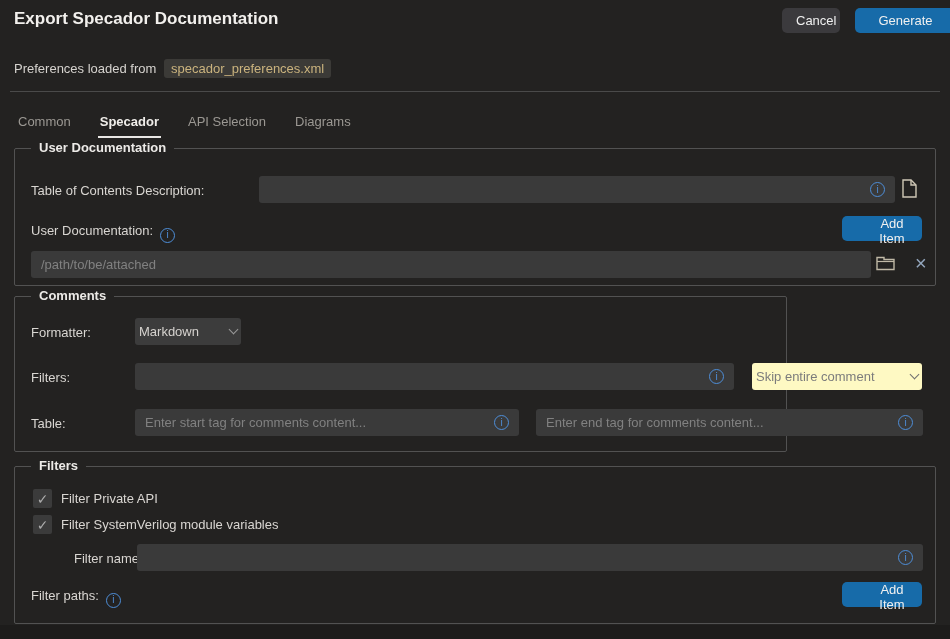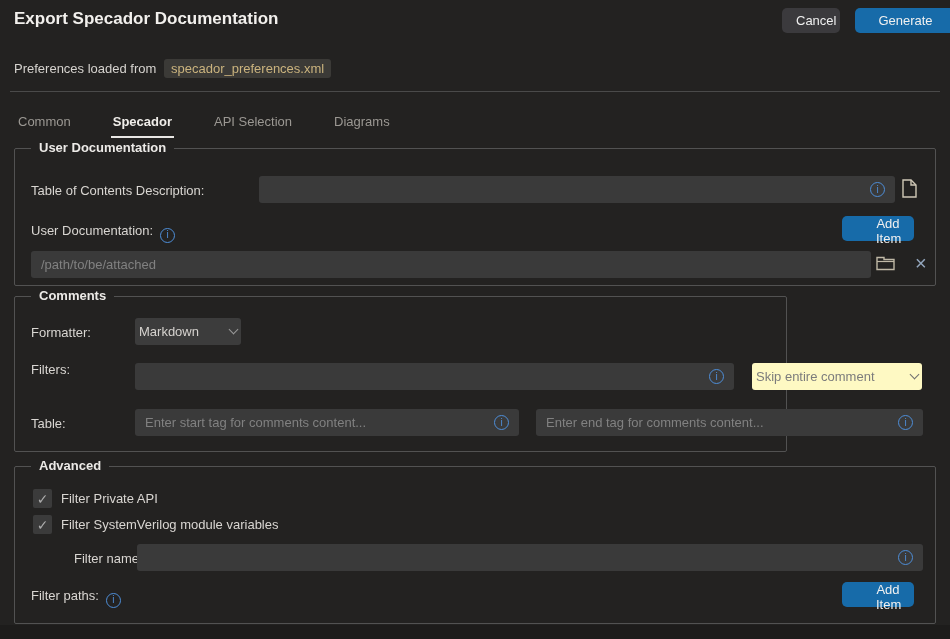--- a/index.html
+++ b/index.html
@@ -11,26 +11,26 @@
     color:#d6d3cf; font-size:13px;
   }
   .title { position:absolute; left:14px; top:9px; font-size:17px; font-weight:bold; color:#f2f0ed; }
   .btn {
     position:absolute; height:25px; border:none; border-radius:5px;
     font-family:inherit; font-size:13px; color:#f0f0f0; cursor:pointer;
     padding:0 14px;
   }
   .btn-cancel { left:782px; top:8px; width:58px; background:#3b3a3d; }
   .btn-generate { left:855px; top:8px; width:101px; background:#176ba9; }
-  .btn-additem { width:72px; background:#176ba9;padding-left:34px; }
+  .btn-additem { width:80px; background:#176ba9;padding-left:34px; }
   .prefs { position:absolute; left:14px; top:61px; color:#d6d3cf; }
   .chip { background:#3b3a37; color:#cab37e; padding:2px 7px; border-radius:3px; margin-left:4px; }
   .divider { position:absolute; left:10px; top:91px; width:930px; height:1px; background:#4a4a4a; }
 
-  .tabs { position:absolute; left:16px; top:112px; display:flex; column-gap:38px; }
+  .tabs { position:absolute; left:16px; top:112px; display:flex; column-gap:25px; }
   .tab { color:#9b9893; padding:2px 2px 7px 2px; cursor:pointer; }
   .tab.active { color:#f0eeea; font-weight:bold; border-bottom:2px solid #e9e7e4; }
 
   .fieldset { position:absolute; border:1px solid #525252; border-radius:2px; }
   .legend {
     position:absolute; top:-9px; left:16px; padding:0 8px;
     background:#232221; font-weight:bold; color:#eceae7;
   }
   .fs1 { left:14px; top:148px; width:922px; height:138px; }
   .fs2 { left:14px; top:296px; width:773px; height:156px; }
@@ -136,21 +136,21 @@
 
   <div class="fieldset fs2">
     <div class="legend">Comments</div>
 
     <div class="lbl" style="left:16px; top:28px;">Formatter:</div>
     <div class="dropdown" style="left:120px; top:21px; width:106px;">
       <span>Markdown</span>
       <span class="chev"></span>
     </div>
 
-    <div class="lbl" style="left:16px; top:65px;">Filters:</div>
+    <div class="lbl" style="left:16px; top:73px;">Filters:</div>
     <div class="input" style="left:120px; top:66px; width:599px;">
       <input type="text" value="" style="">
       <span class="iicon"></span>
     </div>
     <div class="dropdown disabled" style="left:737px; top:66px; width:170px;">
       <span>Skip entire comment</span>
       <span class="chev"></span>
     </div>
 
     <div class="lbl" style="left:16px; top:119px;">Table:</div>
@@ -158,21 +158,21 @@
       <input type="text" placeholder="Enter start tag for comments content..." style="">
       <span class="iicon"></span>
     </div>
     <div class="input" style="left:521px; top:112px; width:387px;">
       <input type="text" placeholder="Enter end tag for comments content..." style="">
       <span class="iicon"></span>
     </div>
   </div>
 
   <div class="fieldset fs3">
-    <div class="legend">Advanced</div>
+    <div class="legend">Filters</div>
 
     <div class="checkbox checked" style="left:18px; top:22px;"></div>
     <div class="lbl" style="left:46px; top:24px;">Filter Private API</div>
 
     <div class="checkbox checked" style="left:18px; top:48px;"></div>
     <div class="lbl" style="left:46px; top:50px;">Filter SystemVerilog module variables</div>
 
     <div class="lbl" style="left:16px; top:84px;margin-left:43px;">Filter names:</div>
     <div class="input" style="left:122px; top:77px; width:786px;">
       <input type="text" value="" style="">

